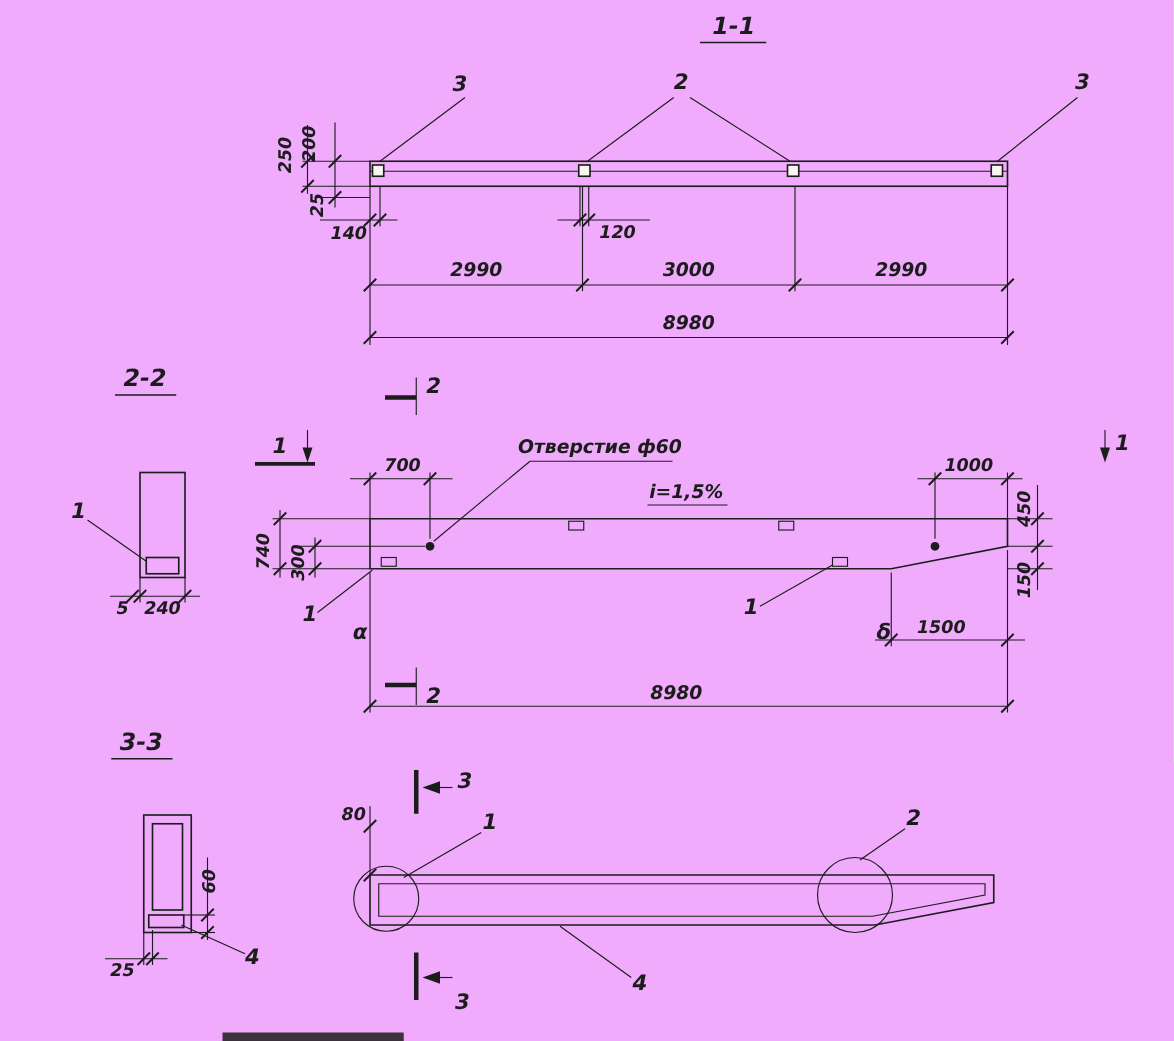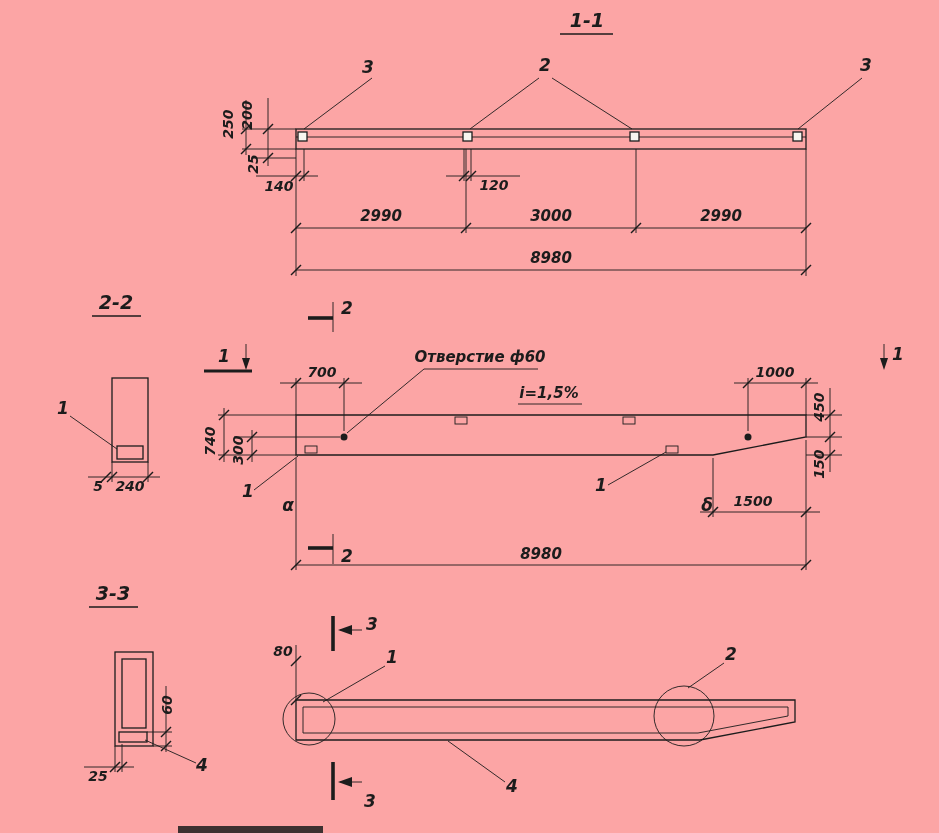--- a/index.html
+++ b/index.html
@@ -1,19 +1,19 @@
 <!DOCTYPE html>
 <html><head>
 <meta charset="utf-8">
 <style>
   html,body{margin:0;padding:0;background:#e8e6e0;}
   .paper{
     position:relative;
     width:939px;height:833px;
-    background:#fca5a5;
+    background:#f0abfc;
     overflow:hidden;
     font-family:"DejaVu Sans",sans-serif;
   }
   svg{position:absolute;left:0;top:0;}
   .ln{stroke:#1c1c1c;stroke-width:1.3;fill:none;}
   .thin{stroke:#1c1c1c;stroke-width:0.9;fill:none;}
   .thick{stroke:#1c1c1c;stroke-width:3.6;fill:none;}
   .bar3{stroke:#1c1c1c;stroke-width:3;fill:none;}
   .tick{stroke:#1c1c1c;stroke-width:1.5;}
   .dot{fill:#1c1c1c;stroke:none;}

